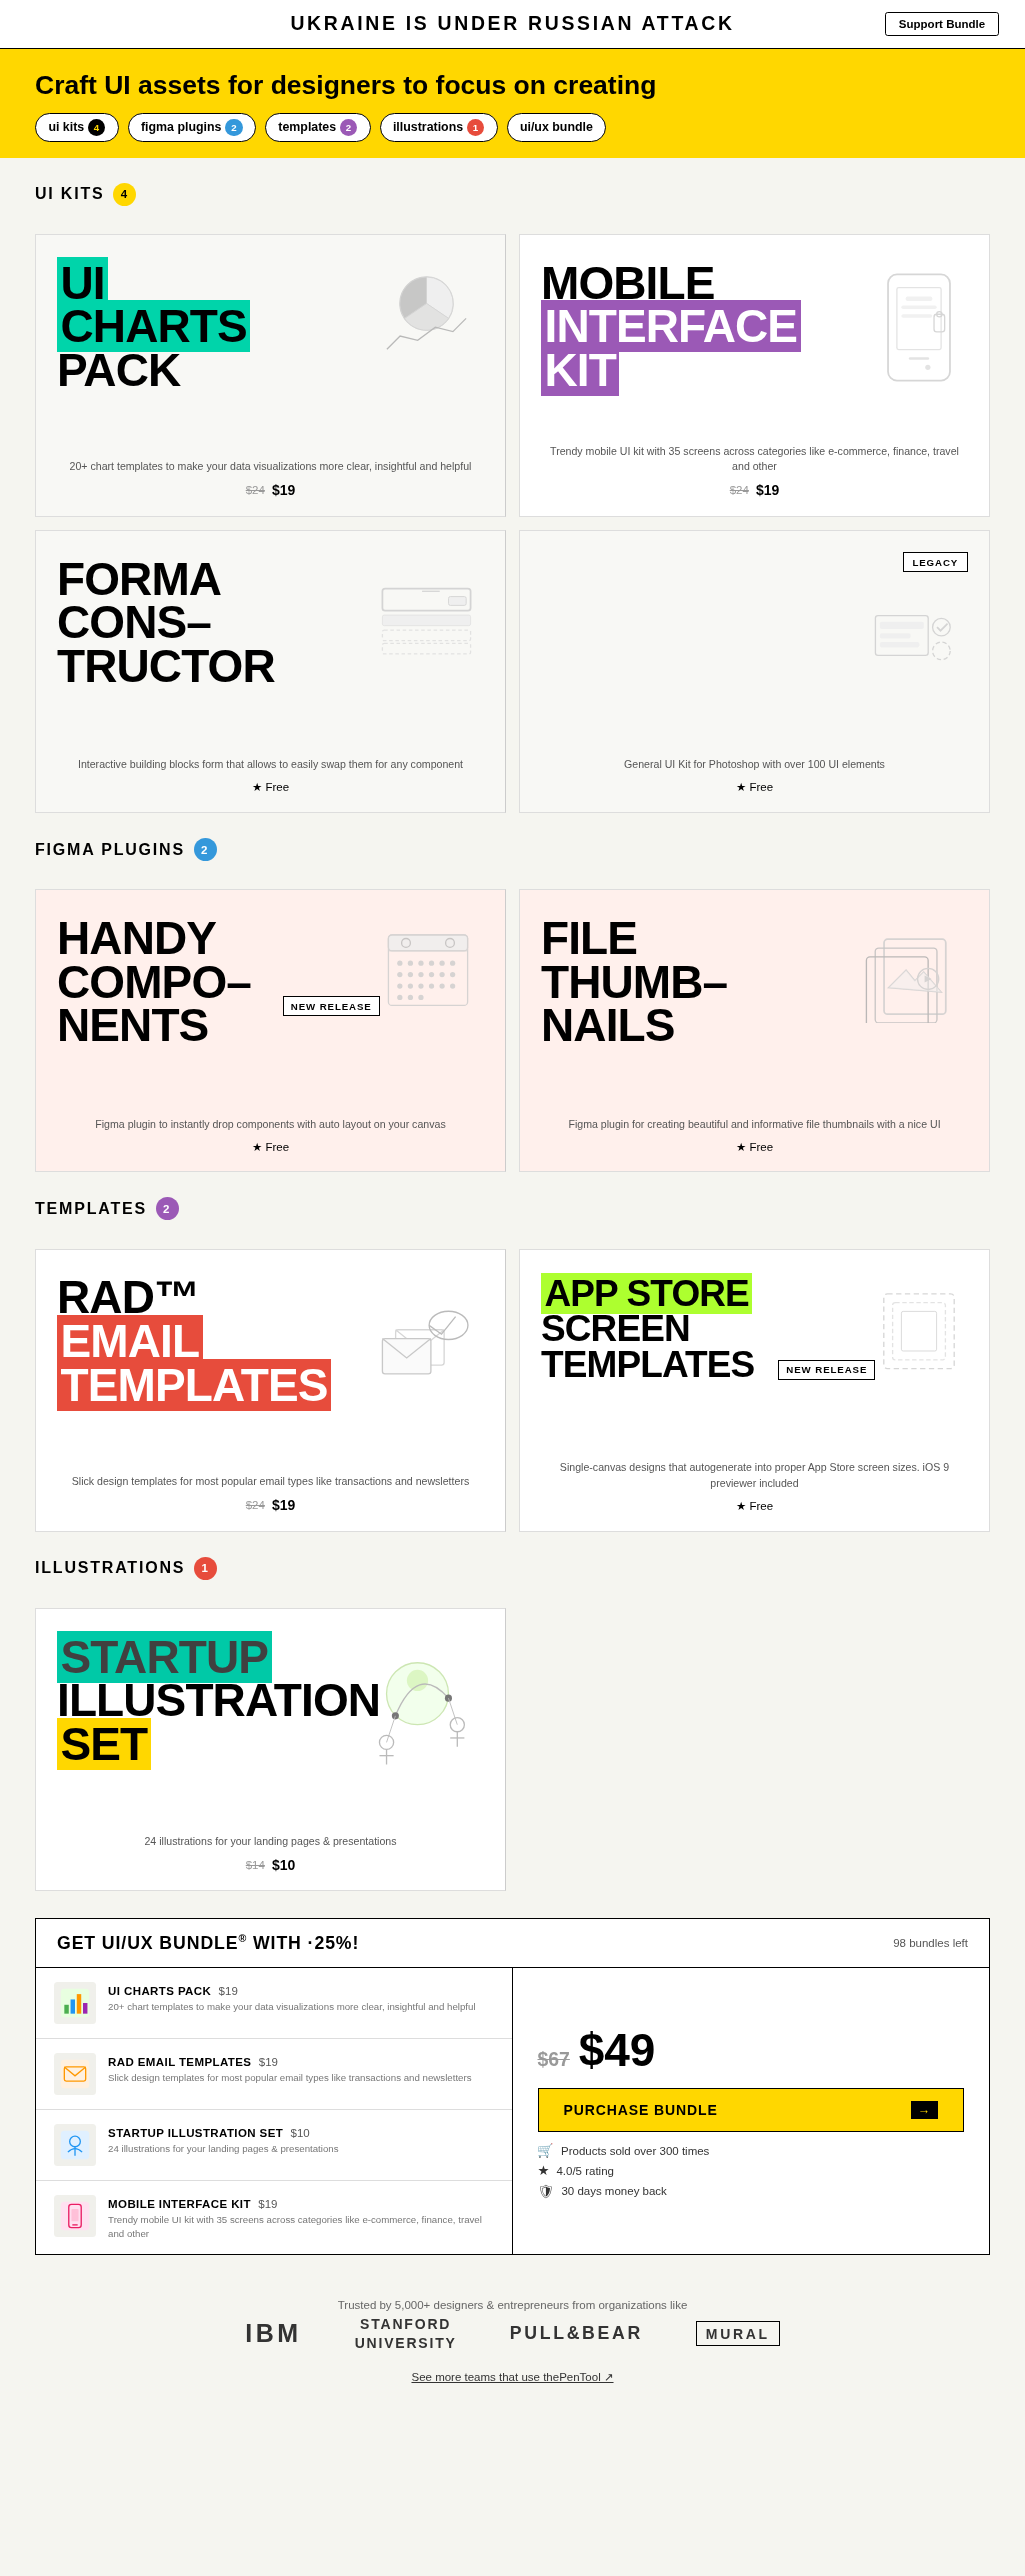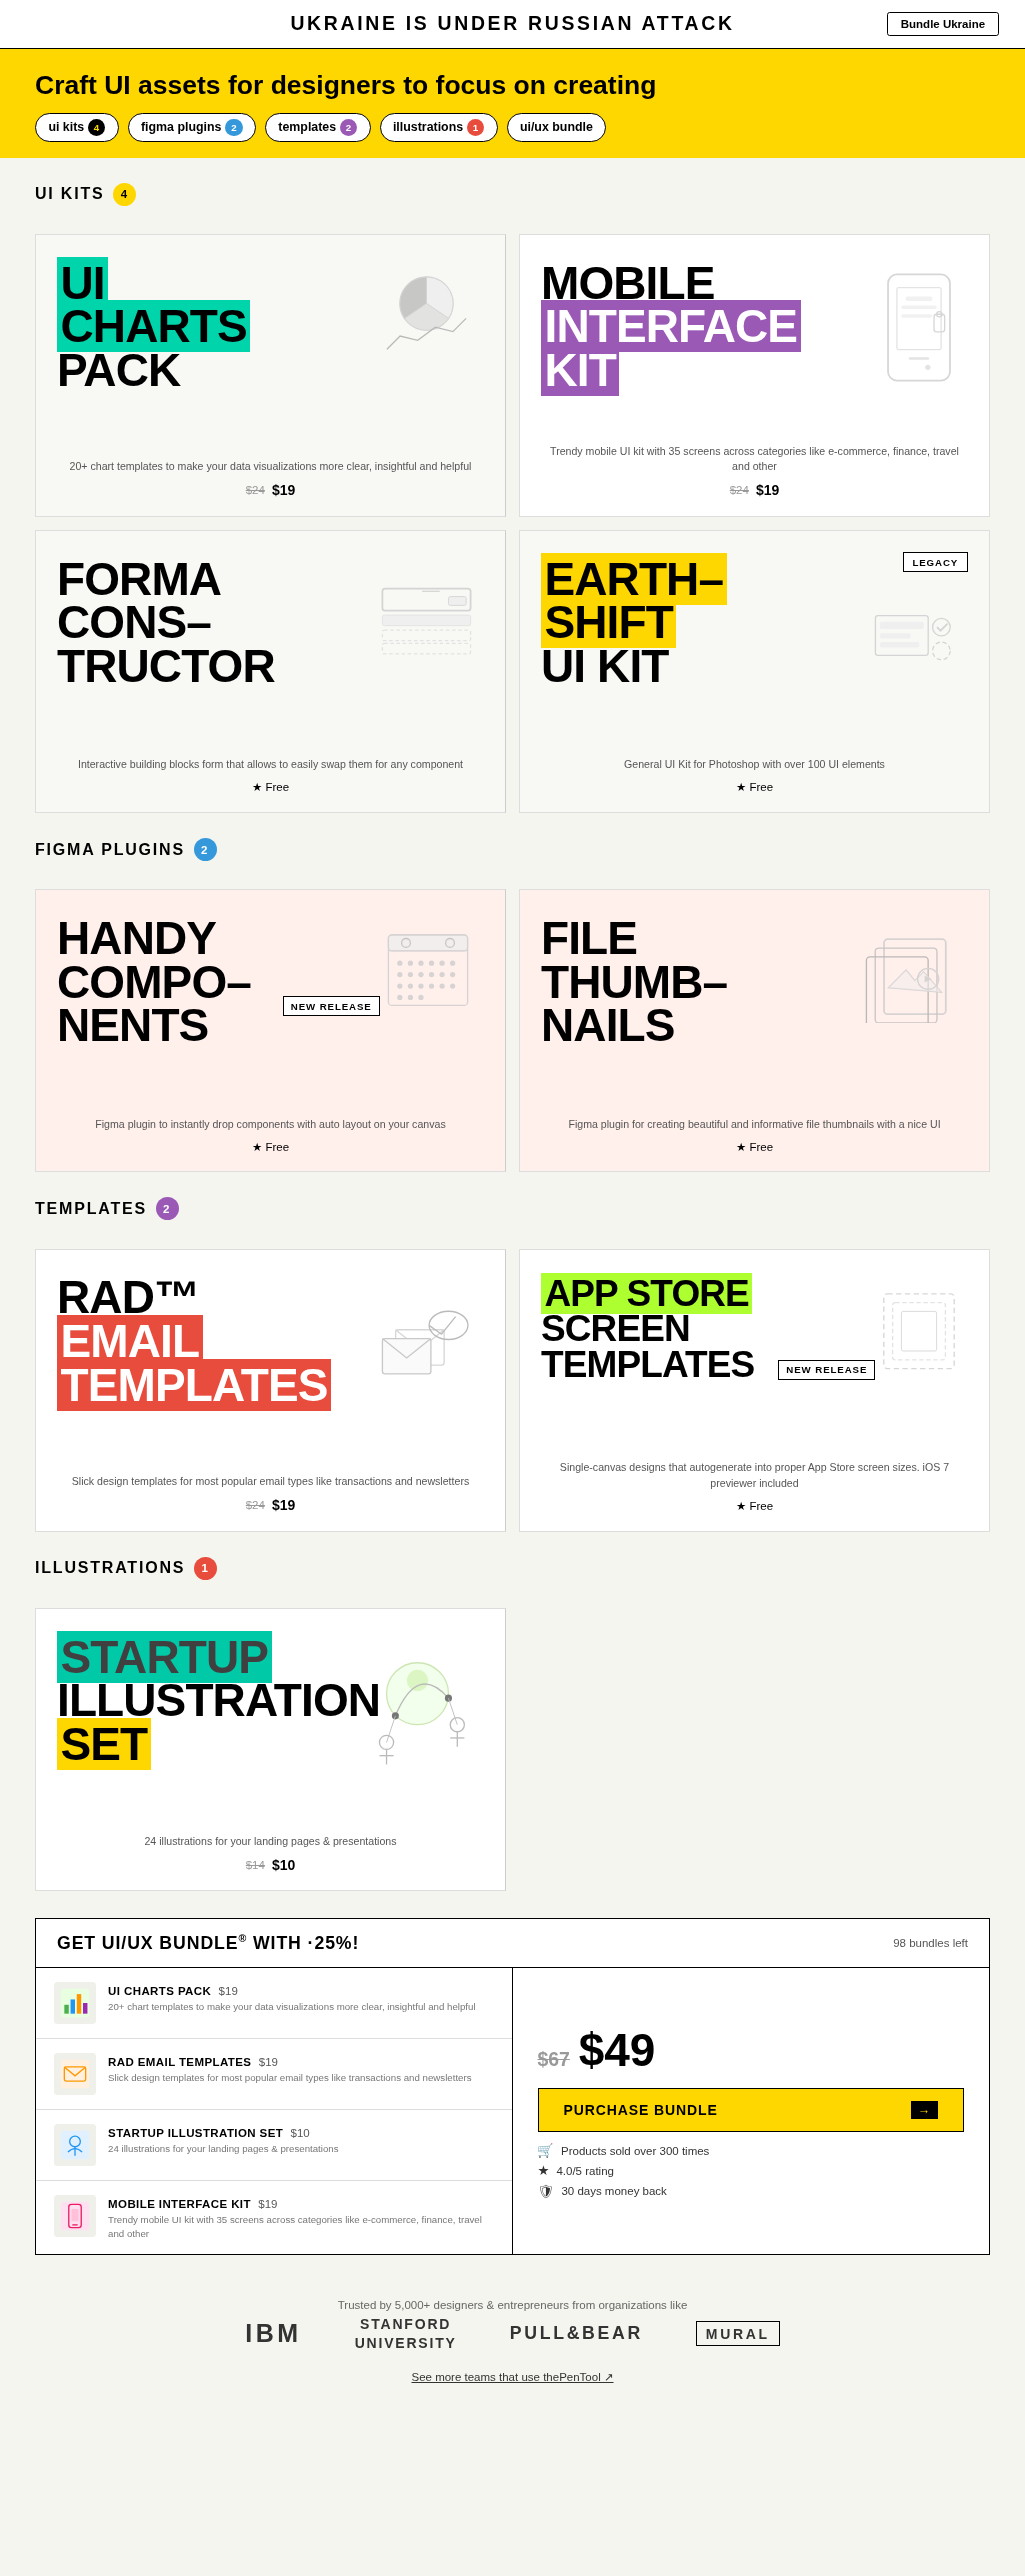--- a/index.html
+++ b/index.html
@@ -408,21 +408,21 @@
     .card-bottom {
       text-align: center;
       padding-top: 14px;
     }
   </style>
 </head>
 <body>
 
 <div class="top-banner">
   <h1 class="top-banner-title">UKRAINE IS UNDER RUSSIAN ATTACK</h1>
-  <button class="support-btn">Bundle Ukraine</button>
+  <button class="support-btn">Support Bundle</button>
 </div>
 
 <div class="hero-section">
   <div class="hero-title">Craft UI assets for designers to focus on creating</div>
   <div class="filter-tags">
     <div class="filter-tag">
       <span>ui kits</span>
       <span class="badge" style="background:#000;color:#FFD700">4</span>
     </div>
     <div class="filter-tag">
@@ -532,25 +532,20 @@
       <div class="product-desc">Interactive building blocks form that allows to easily swap them for any component</div>
       <div class="product-footer">
         <div class="stars">★ Free</div>
       </div>
     </div>
   </div>
 
   <div class="product-card bg-light" style="position:relative;">
     <div class="legacy-badge">LEGACY</div>
     <div class="card-top">
-      <div class="big-title">
-        <span class="highlight-yellow">EARTH–</span><br>
-        <span class="highlight-yellow">SHIFT</span><br>
-        <span>UI KIT</span>
-      </div>
       <div style="position:absolute;right:8.8px;top:53px;">
         <svg width="88" height="71" viewBox="0 0 100 80" class="svg-illustration">
           <rect x="5" y="5" width="60" height="45" rx="3" fill="none" stroke="#ccc" stroke-width="1.5"></rect>
           <rect x="10" y="12" width="50" height="8" rx="2" fill="#eee"></rect>
           <rect x="10" y="25" width="35" height="6" rx="2" fill="#eee"></rect>
           <rect x="10" y="35" width="45" height="6" rx="2" fill="#eee"></rect>
           <circle cx="80" cy="18" r="10" fill="none" stroke="#ccc" stroke-width="1.5"></circle>
           <polyline points="75,18 79,22 87,14" fill="none" stroke="#ccc" stroke-width="2"></polyline>
           <circle cx="80" cy="45" r="10" fill="none" stroke="#ccc" stroke-width="1.5" stroke-dasharray="5,3"></circle>
         </svg>
@@ -696,21 +691,21 @@
       <div style="position:absolute;right:8.8px;top:8.8px;">
         <div class="new-release-badge">NEW RELEASE</div>
         <svg width="80" height="88" viewBox="0 0 90 100" class="svg-illustration">
           <rect x="5" y="10" width="80" height="85" rx="4" fill="none" stroke="#ccc" stroke-width="1.5" stroke-dasharray="6,4"></rect>
           <rect x="15" y="20" width="60" height="65" rx="3" fill="none" stroke="#ddd" stroke-width="1.5" stroke-dasharray="5,3"></rect>
           <rect x="25" y="30" width="40" height="45" rx="2" fill="none" stroke="#ccc" stroke-width="1"></rect>
         </svg>
       </div>
     </div>
     <div class="card-bottom">
-      <div class="product-desc">Single-canvas designs that autogenerate into proper App Store screen sizes. iOS 7 previewer included</div>
+      <div class="product-desc">Single-canvas designs that autogenerate into proper App Store screen sizes. iOS 9 previewer included</div>
       <div class="product-footer">
         <div class="stars">★ Free</div>
       </div>
     </div>
   </div>
 </div>
 
 <div class="section-header">
   <span>ILLUSTRATIONS</span>
   <span class="section-badge red">1</span>

